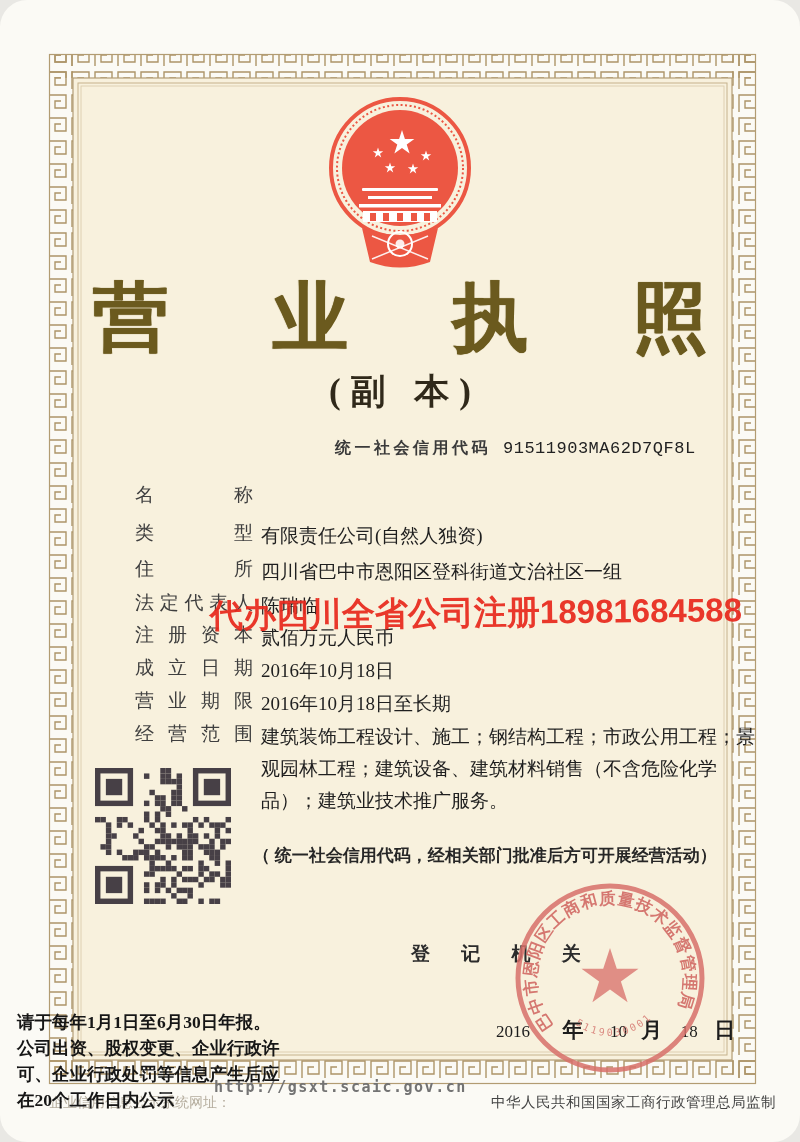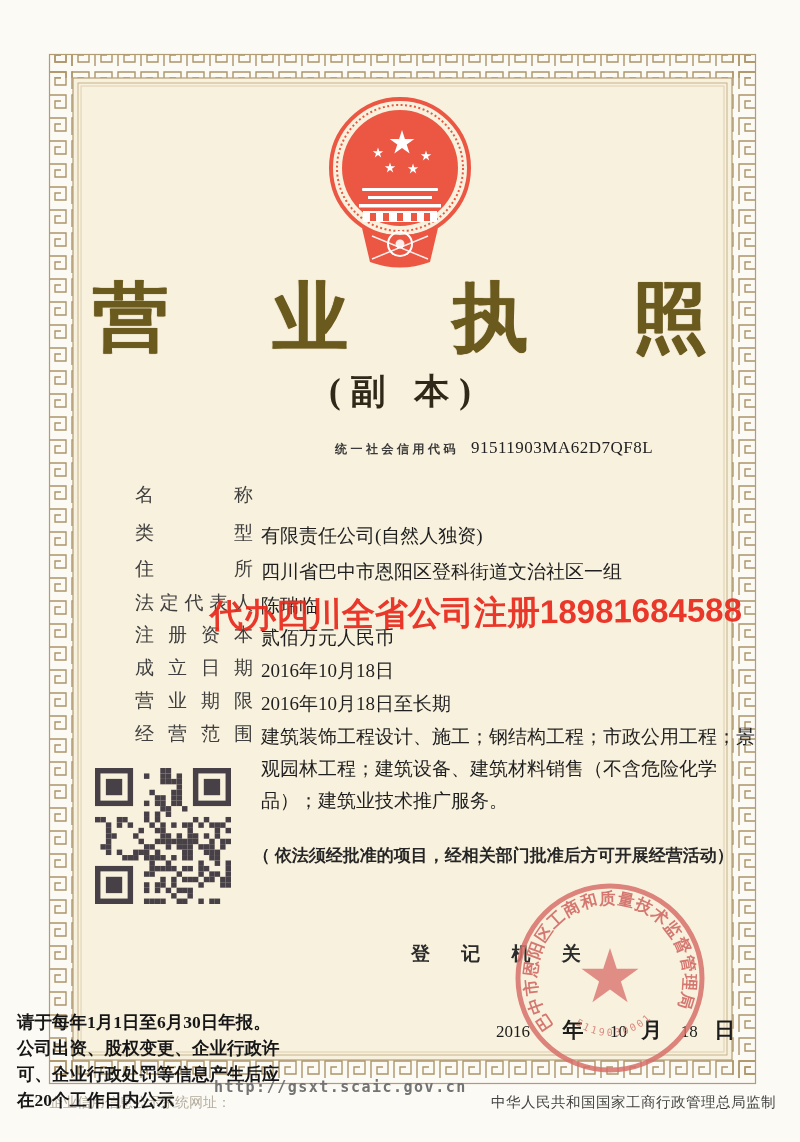--- a/index.html
+++ b/index.html
@@ -1,30 +1,30 @@
 <!DOCTYPE html>
 <html><head>
 <meta charset="utf-8">
 <style>
   html,body{margin:0;padding:0;background:#e9e8e4;}
   #page{position:relative;width:800px;height:1142px;background:#fbfaf5;overflow:hidden;
-        font-family:"Liberation Sans",sans-serif;}
+        font-family:"Liberation Sans",sans-serif;border-radius:27px;}
   .abs{position:absolute;}
   svg{display:block;}
   
   .doc-title{left:0;right:0;top:268px;text-align:center;font-size:75px;font-weight:900;
              color:#6b5a1e;letter-spacing:42px;margin-right:-42px;
              text-shadow:0 0 1px #6b5a1e, 1px 0 0 #6b5a1e;}
   .doc-subtitle{left:0;right:0;top:368px;text-align:center;font-size:35px;font-weight:800;
                 color:#30291a;letter-spacing:10px;margin-right:-10px;
                 font-family:"Liberation Serif",serif;}
   
   .credit-line{left:335px;top:438px;display:flex;align-items:baseline;gap:12px;}
-  .credit-label{font-size:12px;font-weight:700;letter-spacing:3.5px;color:#3a3a3a;}
-  .credit-code{font-size:17px;font-family:Liberation Serif, serif;letter-spacing:.5px;color:#222;}
+  .credit-label{font-size:16px;font-weight:700;letter-spacing:3.5px;color:#3a3a3a;}
+  .credit-code{font-size:17px;font-family:Liberation Mono, monospace;letter-spacing:.5px;color:#222;}
   
   .frow{position:absolute;left:135px;display:flex;}
   .flabel{width:118px;font-size:19px;font-weight:400;color:#3f3f3f;
           text-align:justify;text-align-last:justify;flex:none;}
   .fvalue{margin-left:8px;width:505px;font-size:19px;color:#1f1f1f;
           font-family:"Liberation Serif",serif;line-height:32px;}
   .r0{top:482px}.r1{top:520px}.r2{top:556px}.r3{top:590px}
   .r4{top:622px}.r5{top:655px}.r6{top:688px}.r7{top:721px}
   
   .watermark{left:210px;top:591px;font-size:33px;font-weight:700;color:#e8291d;
@@ -323,21 +323,21 @@
         <rect x="59.84" y="130.56" width="5.44" height="5.44"></rect>
         <rect x="65.28" y="130.56" width="5.44" height="5.44"></rect>
         <rect x="81.60000000000001" y="130.56" width="5.44" height="5.44"></rect>
         <rect x="87.04" y="130.56" width="5.44" height="5.44"></rect>
         <rect x="103.36000000000001" y="130.56" width="5.44" height="5.44"></rect>
         <rect x="114.24000000000001" y="130.56" width="5.44" height="5.44"></rect>
         <rect x="119.68" y="130.56" width="5.44" height="5.44"></rect>
       </g>
   </svg>
 
-  <div class="abs notice">（ 依法须经批准的项目，经相关部门批准后方可开展经营活动）</div>
+  <div class="abs notice">（ 统一社会信用代码，经相关部门批准后方可开展经营活动）</div>
 
   <div class="abs reg-label">登 记 机 关</div>
 
   <div class="abs date-row">
     <span class="date-num mr28">2016</span>
     <span class="date-cjk mr22">年</span>
     <span class="date-num mr10">10</span>
     <span class="date-cjk mr14">月</span>
     <span class="date-num mr12">18</span>
     <span class="date-cjk">日</span>

